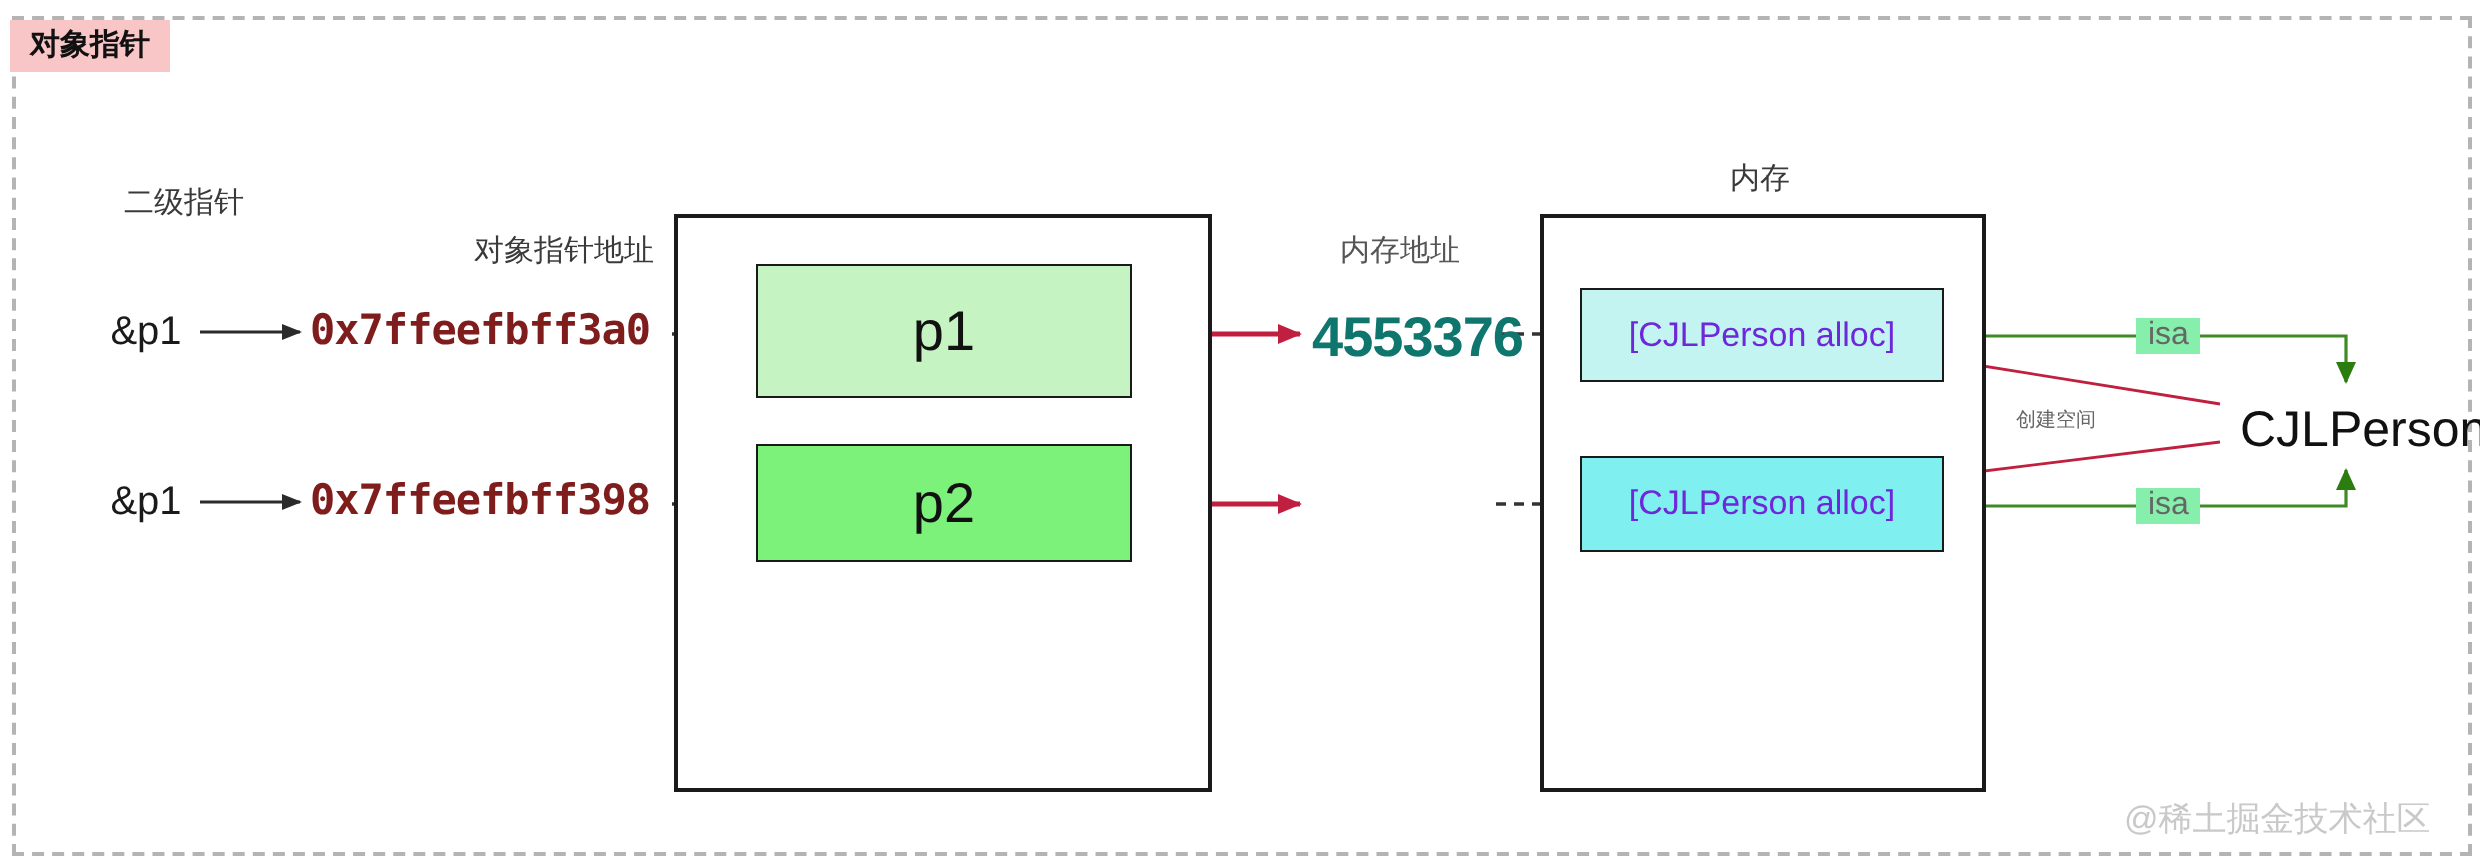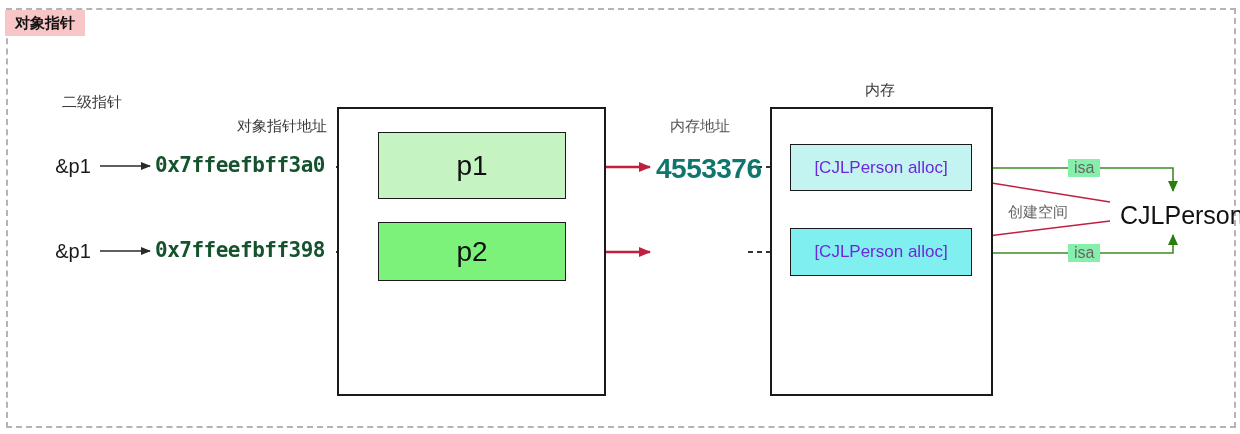--- a/index.html
+++ b/index.html
@@ -28,39 +28,39 @@
   .abs{position:absolute;}
   .badge{
     left:5px;top:10px;background:var(--badge-bg);color:#111;
     font-size:15px;font-weight:600;padding:4px 10px;line-height:18px;
   }
   .hdr{font-size:15px;color:#3a3a3a;text-align:center;line-height:17px;white-space:nowrap;}
   .muted-hdr{color:var(--muted);}
   .var-label{font-size:20px;color:var(--ink);text-align:center;}
   .hex{
     font-family:"DejaVu Sans Mono",monospace;font-weight:bold;
-    font-size:21px;color:#14532d;white-space:nowrap;letter-spacing:-0.5px;
+    font-size:21px;color:#7f1d1d;white-space:nowrap;letter-spacing:-0.5px;
   }
   .num{
     font-size:28px;font-weight:bold;color:#0f766e;letter-spacing:-0.5px;white-space:nowrap;
   }
   .big-box{border:2px solid var(--ink);background:#fff;}
   .cell{
     border:1.5px solid var(--ink);display:flex;align-items:center;justify-content:center;
   }
   .pcell{font-size:28px;color:#111;}
   .p1{background:var(--p1-fill);}
   .p2{background:var(--p2-fill);}
   .mcell{font-size:17px;color:#6d28d9;white-space:nowrap;}
   .m1{background:var(--cell1-fill);}
   .m2{background:var(--cell2-fill);}
   .isa-label{
     font-size:16px;color:#666;background:#86efac;padding:0 6px;line-height:18px;
   }
-  .create-label{font-size:15px;color:#666;white-space:nowrap;}
+  .create-label{font-size:10px;color:#666;white-space:nowrap;}
   .class-name{font-size:25px;color:#111;white-space:nowrap;}
   .watermark{font-size:17px;color:var(--watermark);white-space:nowrap;}
   svg.overlay{position:absolute;left:0;top:0;pointer-events:none;}
   .ln-black{stroke:#2a2a2a;stroke-width:1.6;fill:none;}
   .ln-dash{stroke:#333;stroke-width:1.8;stroke-dasharray:5 4;fill:none;}
   .ln-red{stroke:var(--red-accent);stroke-width:2.5;fill:none;}
   .ln-red-thin{stroke:var(--red-accent);stroke-width:1.4;fill:none;}
   .ln-green{stroke:var(--green-accent);stroke-width:1.6;fill:none;}
   .mk-black{fill:#2a2a2a;}
   .mk-red{fill:var(--red-accent);}
@@ -122,14 +122,15 @@
   <div class="abs hdr" style="left:820px;top:81px;width:120px;">内存</div>
   <div class="abs big-box" style="left:770px;top:107px;width:219px;height:285px;"></div>
   <div class="abs cell mcell m1" style="left:790px;top:144px;width:180px;height:45px;">[CJLPerson alloc]</div>
   <div class="abs cell mcell m2" style="left:790px;top:228px;width:180px;height:46px;">[CJLPerson alloc]</div>
 
   <div class="abs isa-label" style="left:1068px;top:159px;">isa</div>
   <div class="abs create-label" style="left:1008px;top:203px;">创建空间</div>
   <div class="abs isa-label" style="left:1068px;top:244px;">isa</div>
   <div class="abs class-name" style="left:1120px;top:201px;">CJLPerson</div>
 
+  <div class="abs watermark" style="left:1062px;top:398px;">@稀土掘金技术社区</div>
 
 </div>
 
 </body></html>

